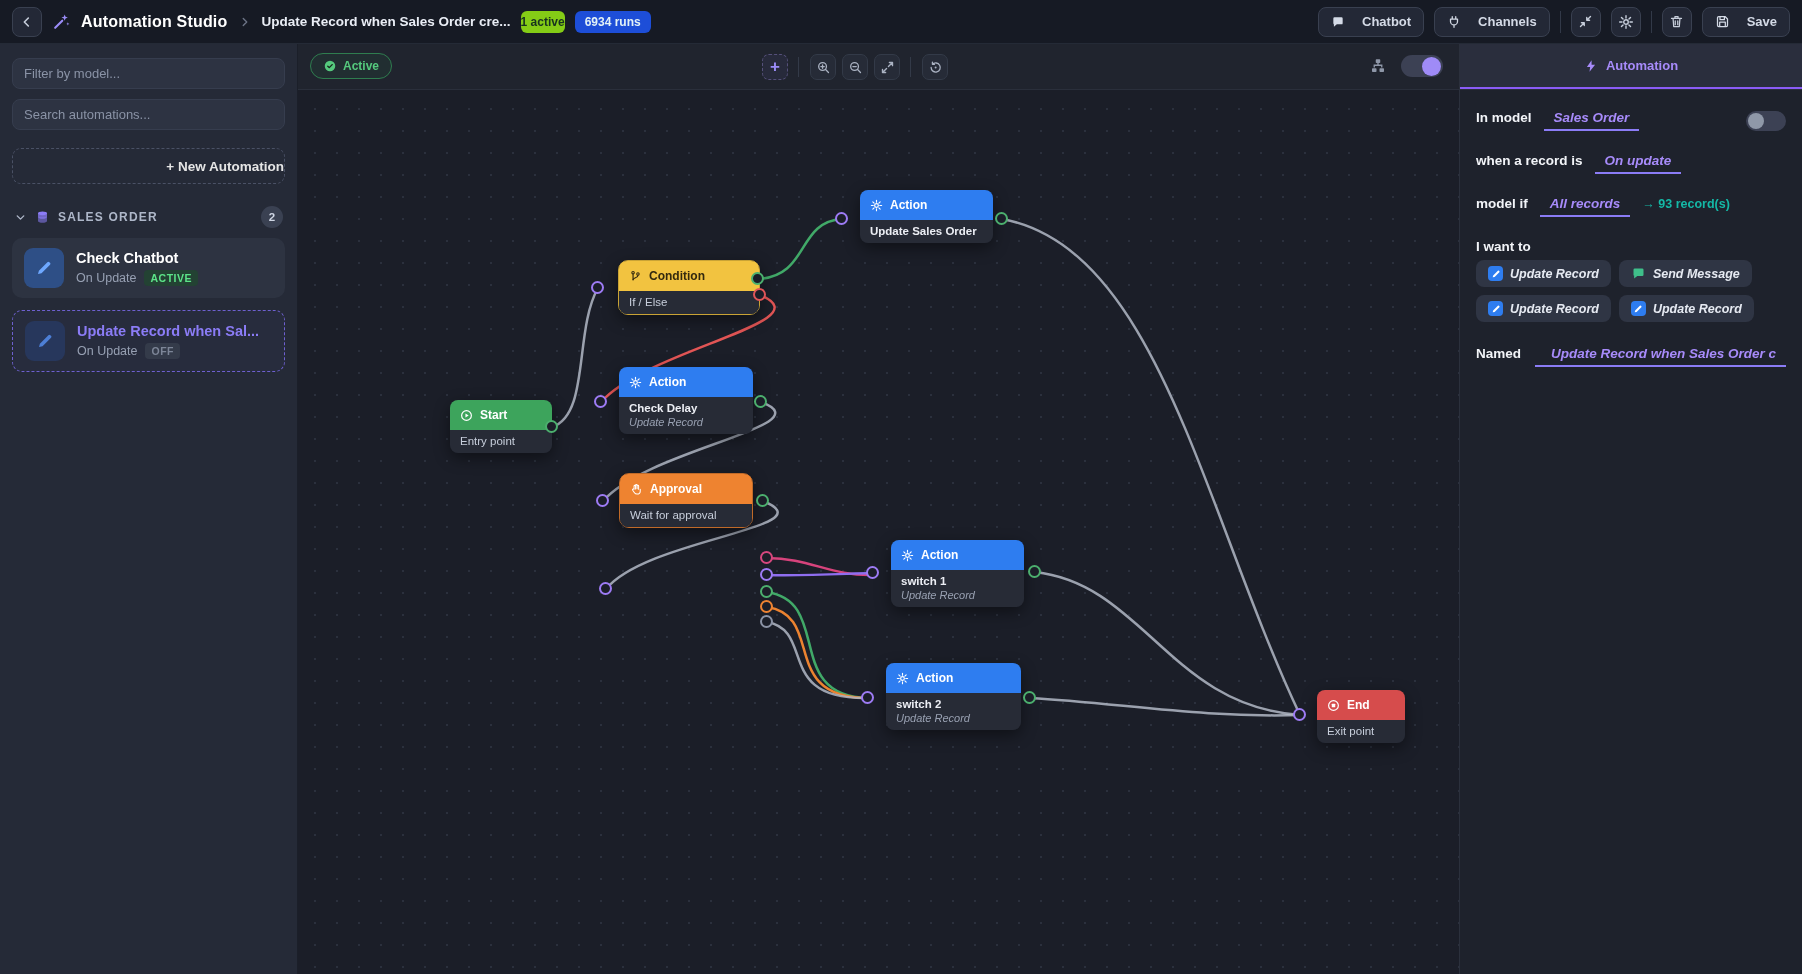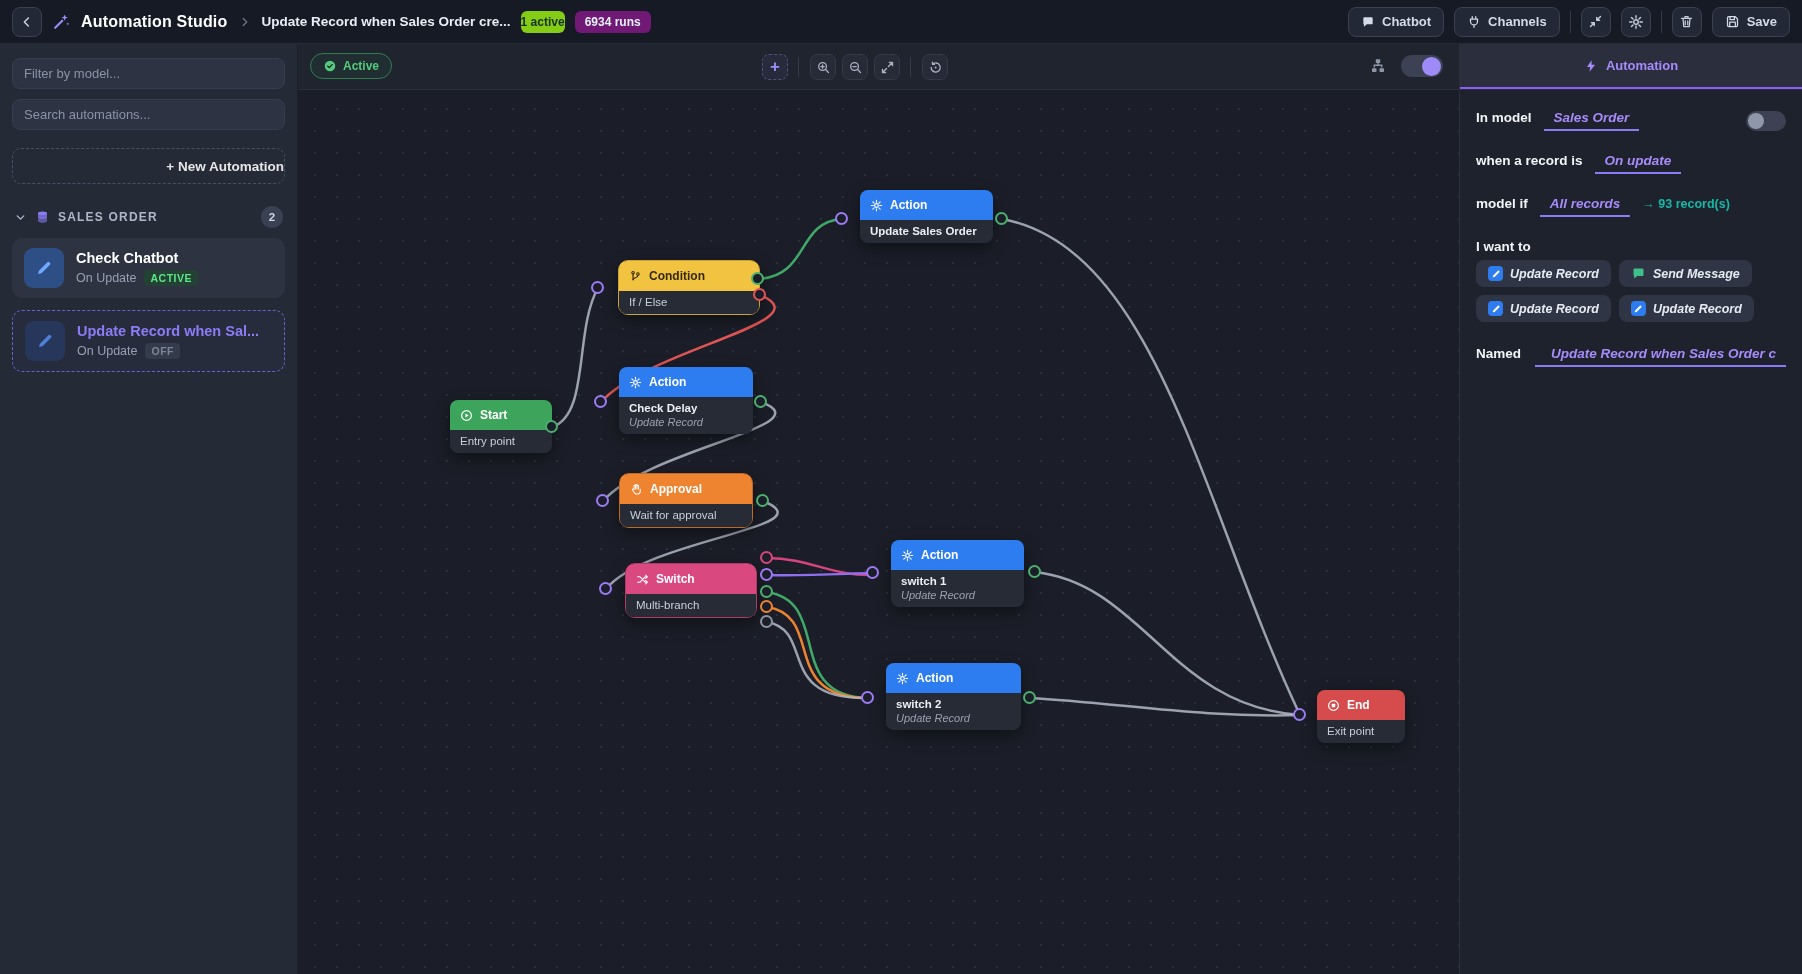--- a/index.html
+++ b/index.html
@@ -6,25 +6,25 @@
   html,body { width:1802px; height:974px; overflow:hidden; background:#14171f;
     font-family:"Liberation Sans","DejaVu Sans",sans-serif; color:#e8ebf2; }
   .app { position:relative; width:1802px; height:974px; }
 
   
   .topbar { position:absolute; left:0; top:0; width:1802px; height:44px; background:#161a24;
     border-bottom:1px solid #242a36; display:flex; align-items:center; padding:0 12px; gap:10px; }
   .icon-btn { width:30px; height:30px; border:1px solid #394050; border-radius:8px; background:#232836;
     display:flex; align-items:center; justify-content:center; color:#c7cedb; flex:0 0 auto; cursor:pointer; }
   .tb-btn { height:30px; border:1px solid #394050; border-radius:8px; background:#232836; color:#d4dae6;
-    display:flex; align-items:center; gap:7px; padding:0 12px; font-size:13px; font-weight:bold; cursor:pointer; }
+    display:flex; align-items:center; gap:17px; padding:0 12px; font-size:13px; font-weight:bold; cursor:pointer; }
   .app-title { font-size:16px; font-weight:bold; color:#ffffff; letter-spacing:.2px; }
   .doc-title { font-size:13.5px; font-weight:bold; color:#e9edf5; }
   .badge-active { background:#84cc16; color:#17321f; font-size:12px; font-weight:bold; border-radius:6px; padding:4px 0; }
-  .badge-runs { background:#701a75; color:#e3f2f6; font-size:12px; font-weight:bold; border-radius:6px; padding:4px 10px; }
+  .badge-runs { background:#1d4ed8; color:#e3f2f6; font-size:12px; font-weight:bold; border-radius:6px; padding:4px 10px; }
   .tb-divider { width:1px; height:22px; background:#323948; }
   .spacer { flex:1; }
 
   
   .sidebar { position:absolute; left:0; top:44px; width:298px; height:930px; background:#252a37;
     border-right:1px solid #1b1f29; padding:14px 12px; }
   .side-input { width:100%; height:31px; background:#2d3342; border:1px solid #363d4e; border-radius:8px;
     color:#dfe4ee; font-size:13px; padding:0 11px; margin-bottom:10px; font-family:inherit; }
   .side-input::placeholder { color:#8a93a6; }
   .new-auto { width:100%; height:36px; margin-top:8px; border:1px dashed #4a5165; border-radius:9px; background:transparent;
@@ -415,29 +415,20 @@
     <div class="node" style="left:321px;top:383px;width:134px;border:1px solid #c06a28;border-radius:10px">
       <div class="node-head" style="background:#ee8330">
         <svg class="ic" width="13" height="13">
             <use href="#i-hand"></use>
           </svg>
         <span>Approval</span>
       </div>
       <div class="node-body" style="color:#c7cedb;font-weight:normal">Wait for approval</div>
     </div>
 
-    <div class="node" style="left:327px;top:473px;width:132px;border:1px solid #b03a68;border-radius:10px">
-      <div class="node-head" style="background:#d9487f">
-        <svg class="ic" width="13" height="13">
-            <use href="#i-shuffle"></use>
-          </svg>
-        <span>Switch</span>
-      </div>
-      <div class="node-body" style="color:#c7cedb;font-weight:normal">Multi-branch</div>
-    </div>
 
     <div class="node" style="left:593px;top:450px;width:133px">
       <div class="node-head" style="background:#2e7df0">
         <svg class="ic" width="13" height="13">
             <use href="#i-gear"></use>
           </svg>
         <span>Action</span>
       </div>
       <div class="node-body">
         <div>switch 1</div>

